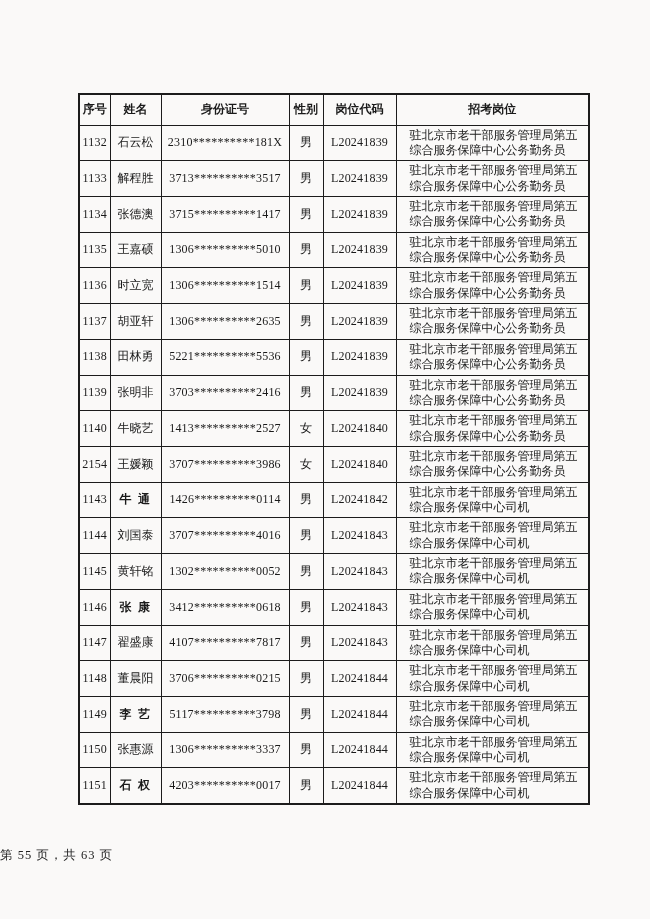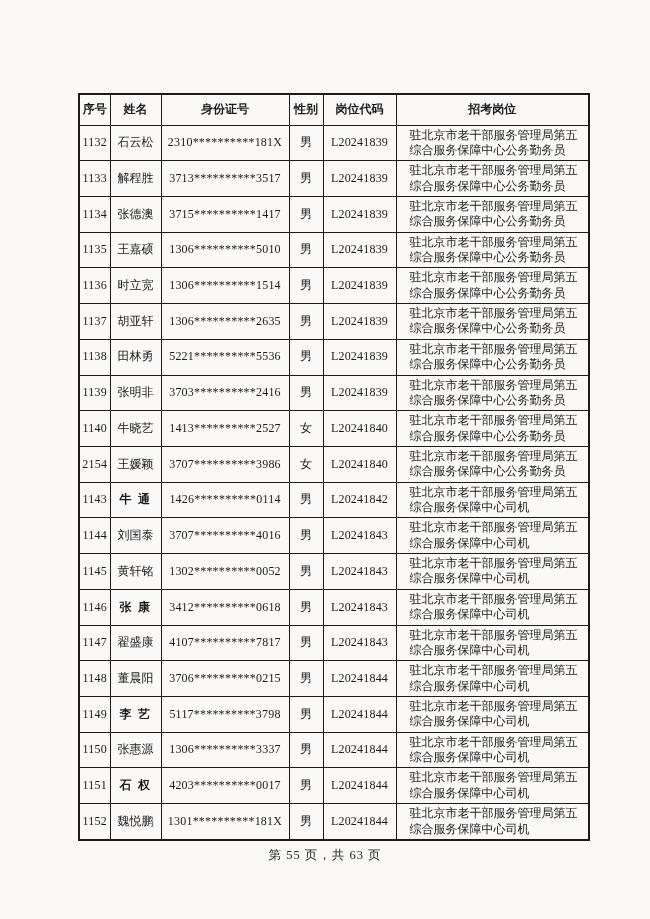--- a/index.html
+++ b/index.html
@@ -59,21 +59,21 @@
   }
   td.id-cell, td.code-cell, td.no-cell {
     font-family: "Liberation Serif", "DejaVu Serif", serif;
     letter-spacing: 0.2px;
   }
   .page-footer {
     position: absolute;
     top: 847px;
     left: 0;
     width: 100%;
-    text-align: center;
+    text-align: left;
     font-size: 12.5px;
     color: #222;
     letter-spacing: 1px;
   }
 </style>
 </head>
 <body>
 
 <div class="table-wrap">
   <table class="roster">
@@ -241,25 +241,17 @@
           <td class="position-cell">驻北京市老干部服务管理局第五综合服务保障中心司机</td>
         </tr>
         <tr>
           <td class="no-cell">1151</td>
           <td class="name-spaced">石权</td>
           <td class="id-cell">4203**********0017</td>
           <td>男</td>
           <td class="code-cell">L20241844</td>
           <td class="position-cell">驻北京市老干部服务管理局第五综合服务保障中心司机</td>
         </tr>
-        <tr>
-          <td class="no-cell">1152</td>
-          <td>魏悦鹏</td>
-          <td class="id-cell">1301**********181X</td>
-          <td>男</td>
-          <td class="code-cell">L20241844</td>
-          <td class="position-cell">驻北京市老干部服务管理局第五综合服务保障中心司机</td>
-        </tr>
       </tbody>
   </table>
 </div>
 
 <div class="page-footer">第 55 页，共 63 页</div>
 
 </body></html>

